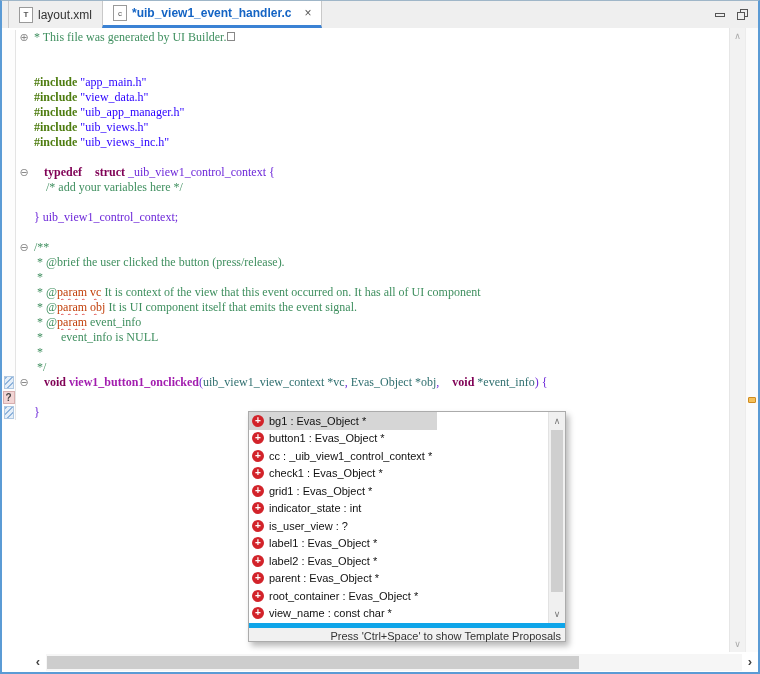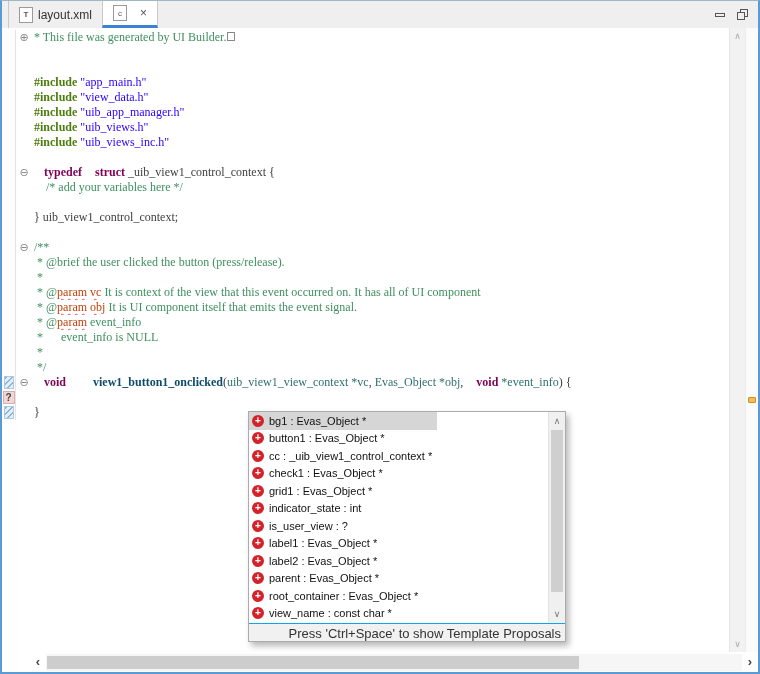--- a/index.html
+++ b/index.html
@@ -39,23 +39,23 @@
   .foldglyph{color:#8A8A8A;font-size:11px;line-height:11px;font-family:"DejaVu Sans",sans-serif;}
   .hatch{width:10px;height:13px;border:1px solid #AFC8E2;box-sizing:border-box;
     background:repeating-linear-gradient(135deg,#8FB4DC 0 1.5px,#E4EEF8 1.5px 4.5px);}
   .qmark{width:12px;height:13px;background:#F2D5D5;border:1px solid #D8AFAF;box-sizing:border-box;
     color:#444;font-size:10px;font-weight:bold;display:flex;align-items:center;justify-content:center;
     font-family:"Liberation Sans",sans-serif;}
   .tk-com{color:#3F8F5F;}
   .tk-pp{color:#4d7c0f;font-weight:bold;}
   .tk-str{color:#2A00FF;}
   .tk-kw{color:#7F0055;font-weight:bold;margin-left:10px;}
-  .tk-fn{color:#0c4a6e;font-weight:bold;margin-left:24px;}
+  .tk-fn{color:#a21caf;font-weight:bold;}
   .tk-typ{color:#2F6F6F;text-align:center;}
-  .tk-pl{color:#404040;}
+  .tk-pl{color:#6d28d9;}
   .tk-warn{color:#000;text-decoration:underline wavy #DFA123 1px;text-underline-offset:2px;}
   .tk-spell{color:#c2410c;text-decoration:underline wavy #E05050 1px;text-underline-offset:2px;}
   .foldbox{display:inline-block;width:8px;height:9px;border:1px solid #888;box-sizing:border-box;
     vertical-align:baseline;margin-left:1px;}
   .caret{display:inline-block;width:2px;height:13px;background:#000;vertical-align:text-bottom;}
   
   .vscroll{position:absolute;top:0;right:13px;bottom:0;width:16px;background:#F2F2F2;
     border-left:1px solid #E6E6E6;box-sizing:border-box;}
   .vscroll .arr{position:absolute;left:0;width:100%;text-align:center;color:#A9A9A9;font-size:9px;
     font-family:"DejaVu Sans",sans-serif;}
@@ -79,35 +79,36 @@
   .popup-item.selected{background-image:linear-gradient(#D6D6D6,#D6D6D6);
     background-size:188px 100%;background-repeat:no-repeat;}
   .field-icon{width:12px;height:12px;flex:0 0 12px;border-radius:50%;background:#D2232A;
     color:#fff;font-size:10px;line-height:12px;text-align:center;font-weight:bold;}
   .pp-scroll{position:absolute;top:0;right:0;bottom:0;width:17px;background:#F0F0F0;
     border-left:1px solid #E2E2E2;box-sizing:border-box;}
   .pp-scroll .arr{position:absolute;left:0;width:100%;text-align:center;color:#777;font-size:9px;
     font-family:"DejaVu Sans",sans-serif;}
   .pp-scroll .arr.up{top:4px;} .pp-scroll .arr.down{bottom:4px;}
   .pp-thumb{position:absolute;left:2px;top:18px;width:12px;height:162px;background:#CFCFCF;}
-  .popup-status{height:18px;background:#F1F1F1;border-top:1px solid #0ea5e9;
-    font-size:13px;color:#333;text-align:right;padding:2px 4px 0 0;box-sizing:border-box;}
+  .popup-status{height:18px;background:#F1F1F1;border-top:5px solid #0ea5e9;
+    font-size:11px;color:#333;text-align:right;padding:2px 4px 0 0;box-sizing:border-box;}
 </style>
 </head>
 <body>
 
 <div class="window">
 
   <div class="tabbar">
     <div class="tab inactive">
       <span class="fileicon">T</span>
       <span>layout.xml</span>
     </div>
     <div class="tab active">
       <span class="fileicon">c</span>
+      <span>*uib_view1_event_handler.c</span>
       <span class="closex">×</span>
     </div>
     <div class="winbtns">
       <span class="minbtn"></span>
       <span class="restorebtn">
           <span class="b1"></span>
           <span class="b2"></span>
         </span>
     </div>
   </div>

